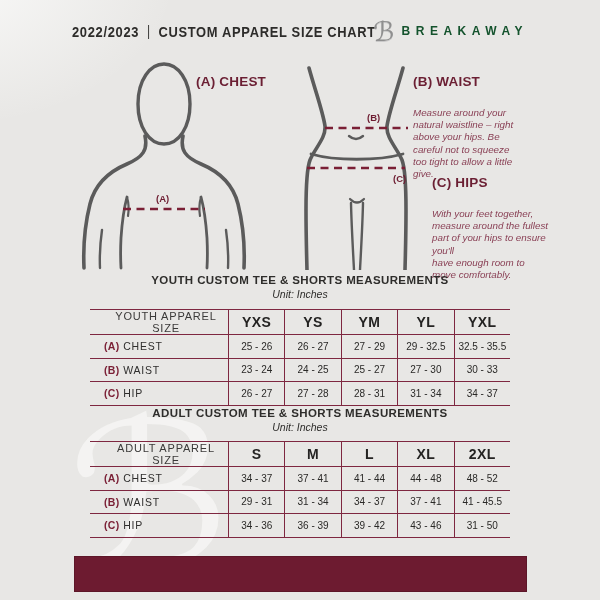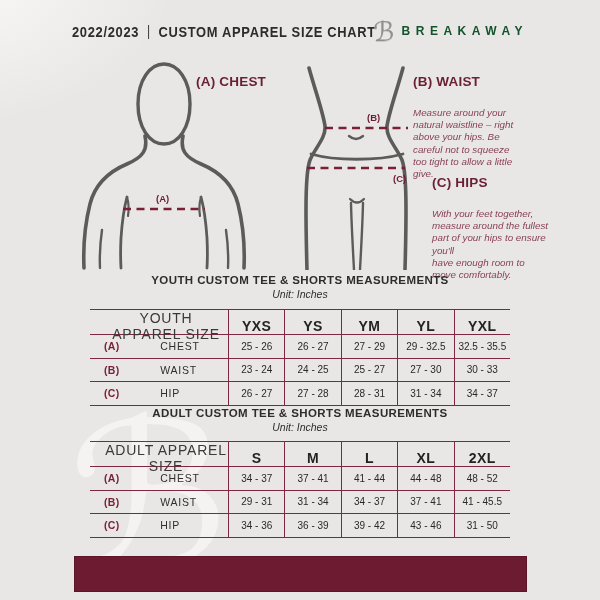--- a/index.html
+++ b/index.html
@@ -43,23 +43,23 @@
   
   .size-table{left:90px;width:420px;z-index:1;}
   .t-row{display:grid;grid-template-columns:138px repeat(5,1fr);
     border-bottom:1.4px solid #7e2740;height:22.5px;}
   .t-row.t-header{border-top:1.4px solid #7e2740;height:24px;}
   .t-cell{display:flex;align-items:center;justify-content:center;
     border-left:1.4px solid #7e2740;font-size:10px;color:#2a2927;text-align:center;}
   .t-cell.t-first{border-left:none;justify-content:flex-start;padding-left:14px;
     letter-spacing:0.7px;color:#3a3938;}
   .t-header .t-cell{font-weight:bold;font-size:14px;letter-spacing:0.4px;color:#242322;}
-  .t-header .t-cell.t-first{font-weight:normal;font-size:14px;letter-spacing:0.8px;color:#3a3938;}
+  .t-header .t-cell.t-first{font-weight:normal;font-size:11px;letter-spacing:0.8px;color:#3a3938;}
   .rk{font-weight:bold;color:#7a1f35;letter-spacing:0.3px;font-size:10.5px;}
-  .rl{color:#2f2e2d;letter-spacing:0.8px;font-size:10.5px;padding-left:37px;}
+  .rl{color:#2f2e2d;letter-spacing:0.8px;font-size:10.5px;}
 
   
   .watermark{left:68px;top:398px;z-index:0;font-family:"DejaVu Serif","DejaVu Sans",serif;
     font-size:205px;line-height:200px;color:rgba(251,251,250,0.6);pointer-events:none;}
   .footer-bar{left:74px;top:556px;width:453px;height:36px;background:#6d1b30;
     border:1px solid #5d1628;box-sizing:border-box;z-index:2;}
 </style>
 </head>
 <body>
 

